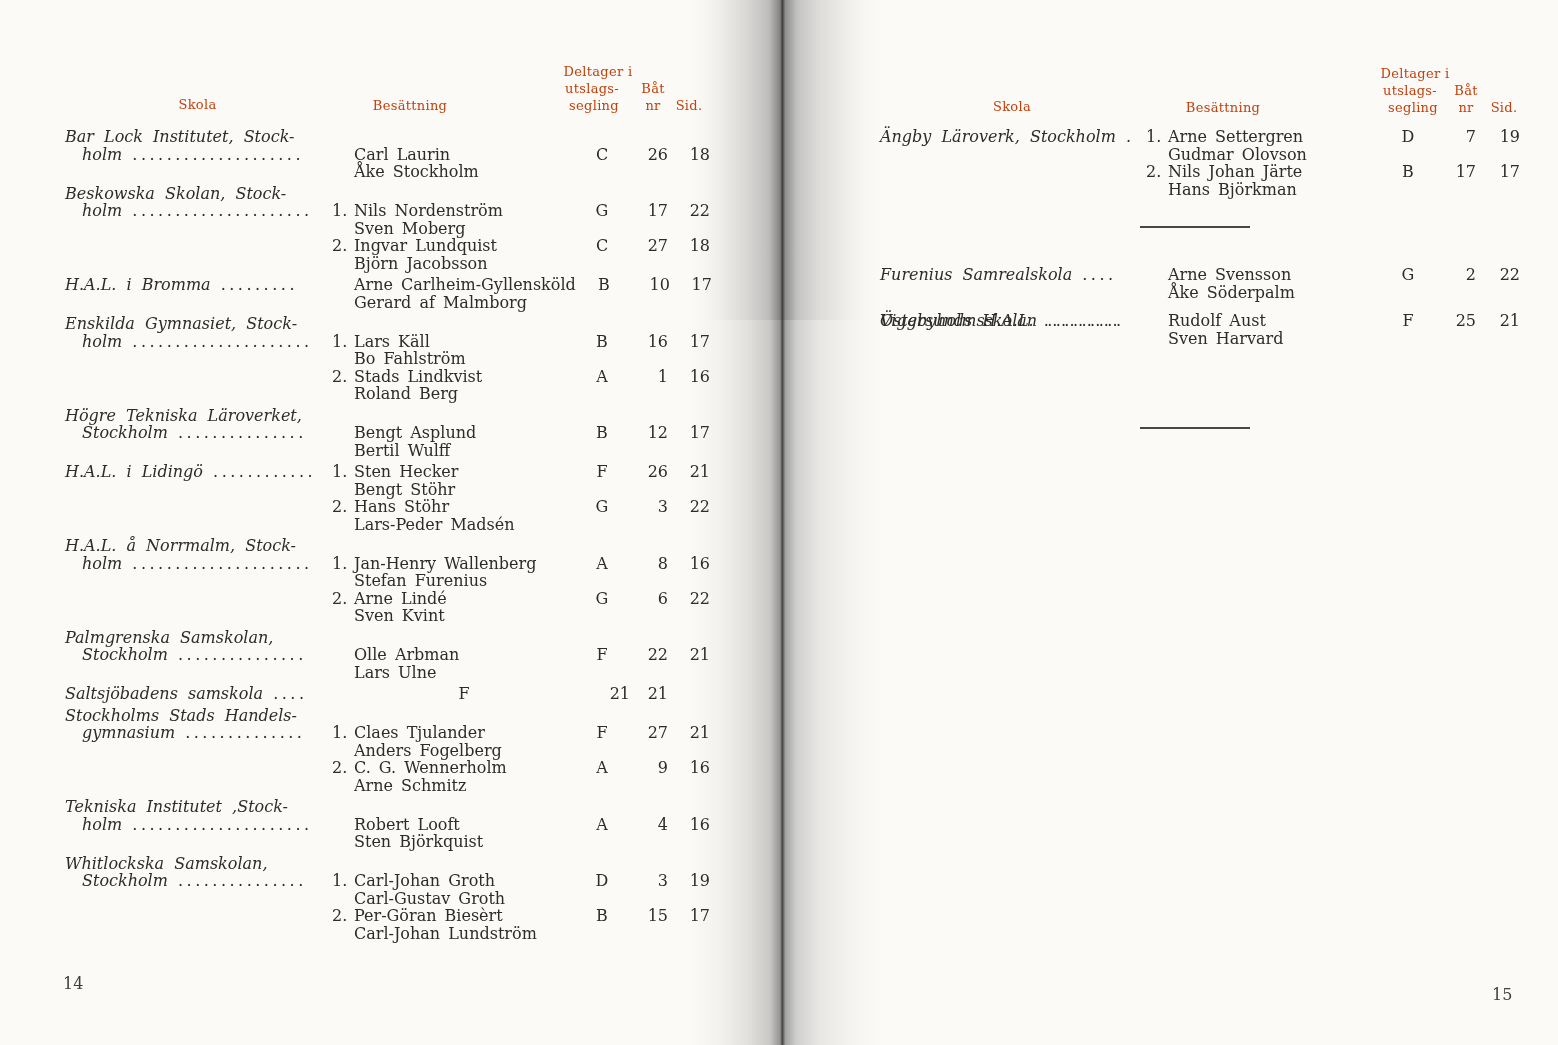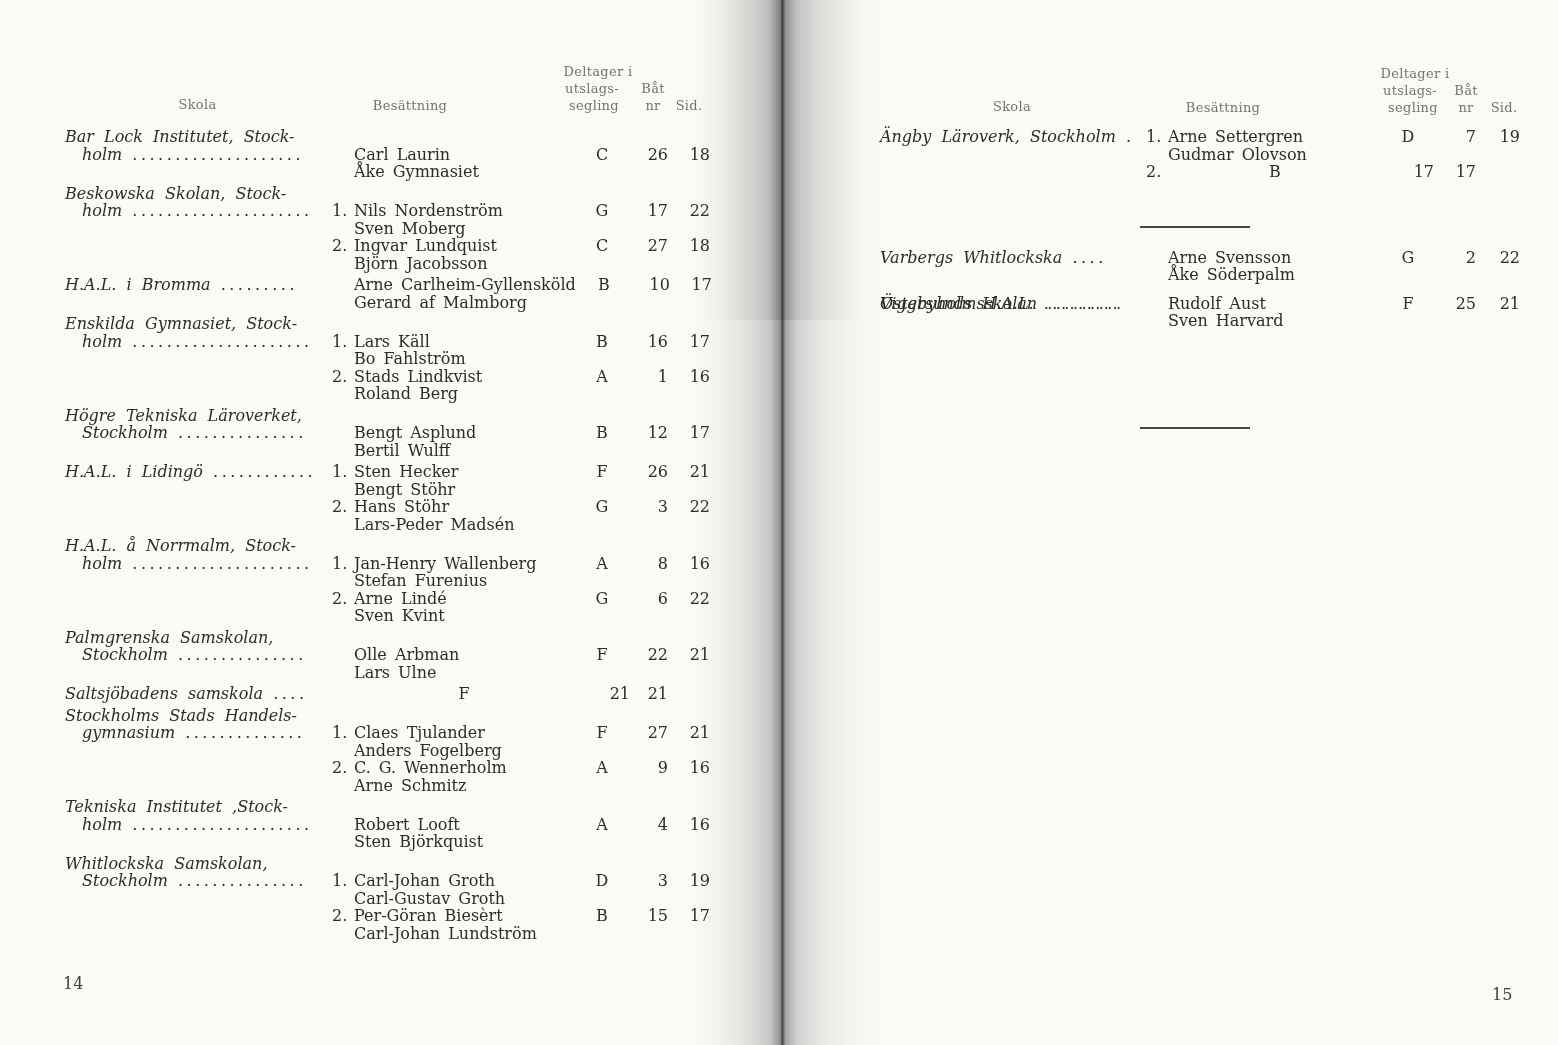--- a/index.html
+++ b/index.html
@@ -8,21 +8,21 @@
     background:#fbfaf7;
     font-family:"DejaVu Serif", serif;
     color:#2e2c29;
   }
   .page{position:absolute;top:0;width:779px;height:1045px;}
   .page-left{left:0;}
   .page-right{left:779px;}
 
   
   .hlabel{
-    position:absolute;font-size:13px;line-height:15px;color:#737373;
+    position:absolute;font-size:13px;line-height:15px;color:#c2410c;
     text-align:center;white-space:nowrap;letter-spacing:.3px;
   }
   .page-left .h-skola{left:120px;top:97px;width:155px;}
   .page-left .h-bes{left:355px;top:98px;width:110px;}
   .page-left .h-d1{left:562px;top:64px;width:72px;}
   .page-left .h-d2a{left:560px;top:81px;width:64px;}
   .page-left .h-d2b{left:636px;top:81px;width:34px;}
   .page-left .h-d3a{left:560px;top:98px;width:68px;}
   .page-left .h-d3b{left:640px;top:98px;width:26px;}
   .page-left .h-d3c{left:670px;top:98px;width:38px;}
@@ -116,21 +116,21 @@
         <div class="entry two-line">
           <div class="school">
             <div class="school-line">Bar Lock Institutet, Stock-</div>
             <div class="school-line indent"><span>holm </span><span class="dots">....................</span></div>
           </div>
           <div class="crews">
             <div class="crew">
               <div class="cnum"></div>
               <div class="cnames">
                 <div class="cname">Carl Laurin</div>
-                <div class="cname">Åke Gymnasiet</div>
+                <div class="cname">Åke Stockholm</div>
               </div>
               <div class="crace">C</div>
               <div class="cboat">26</div>
               <div class="csid">18</div>
             </div>
           </div>
         </div>
         <div class="entry two-line">
           <div class="school">
             <div class="school-line">Beskowska Skolan, Stock-</div>
@@ -408,29 +408,33 @@
               <div class="cnames">
                 <div class="cname">Arne Settergren</div>
                 <div class="cname">Gudmar Olovson</div>
               </div>
               <div class="crace">D</div>
               <div class="cboat">7</div>
               <div class="csid">19</div>
             </div>
             <div class="crew">
               <div class="cnum">2.</div>
+              <div class="cnames">
+                <div class="cname">Nils Johan Järte</div>
+                <div class="cname">Hans Björkman</div>
+              </div>
               <div class="crace">B</div>
               <div class="cboat">17</div>
               <div class="csid">17</div>
             </div>
           </div>
         </div>
         <div class="entry">
           <div class="school">
-            <div class="school-line"><span>Varbergs Whitlockska </span><span class="dots">....</span></div>
+            <div class="school-line"><span>Furenius Samrealskola </span><span class="dots">....</span></div>
           </div>
           <div class="crews">
             <div class="crew">
               <div class="cnum"></div>
               <div class="cnames">
                 <div class="cname">Arne Svensson</div>
                 <div class="cname">Åke Söderpalm</div>
               </div>
               <div class="crace">G</div>
               <div class="cboat">2</div>

